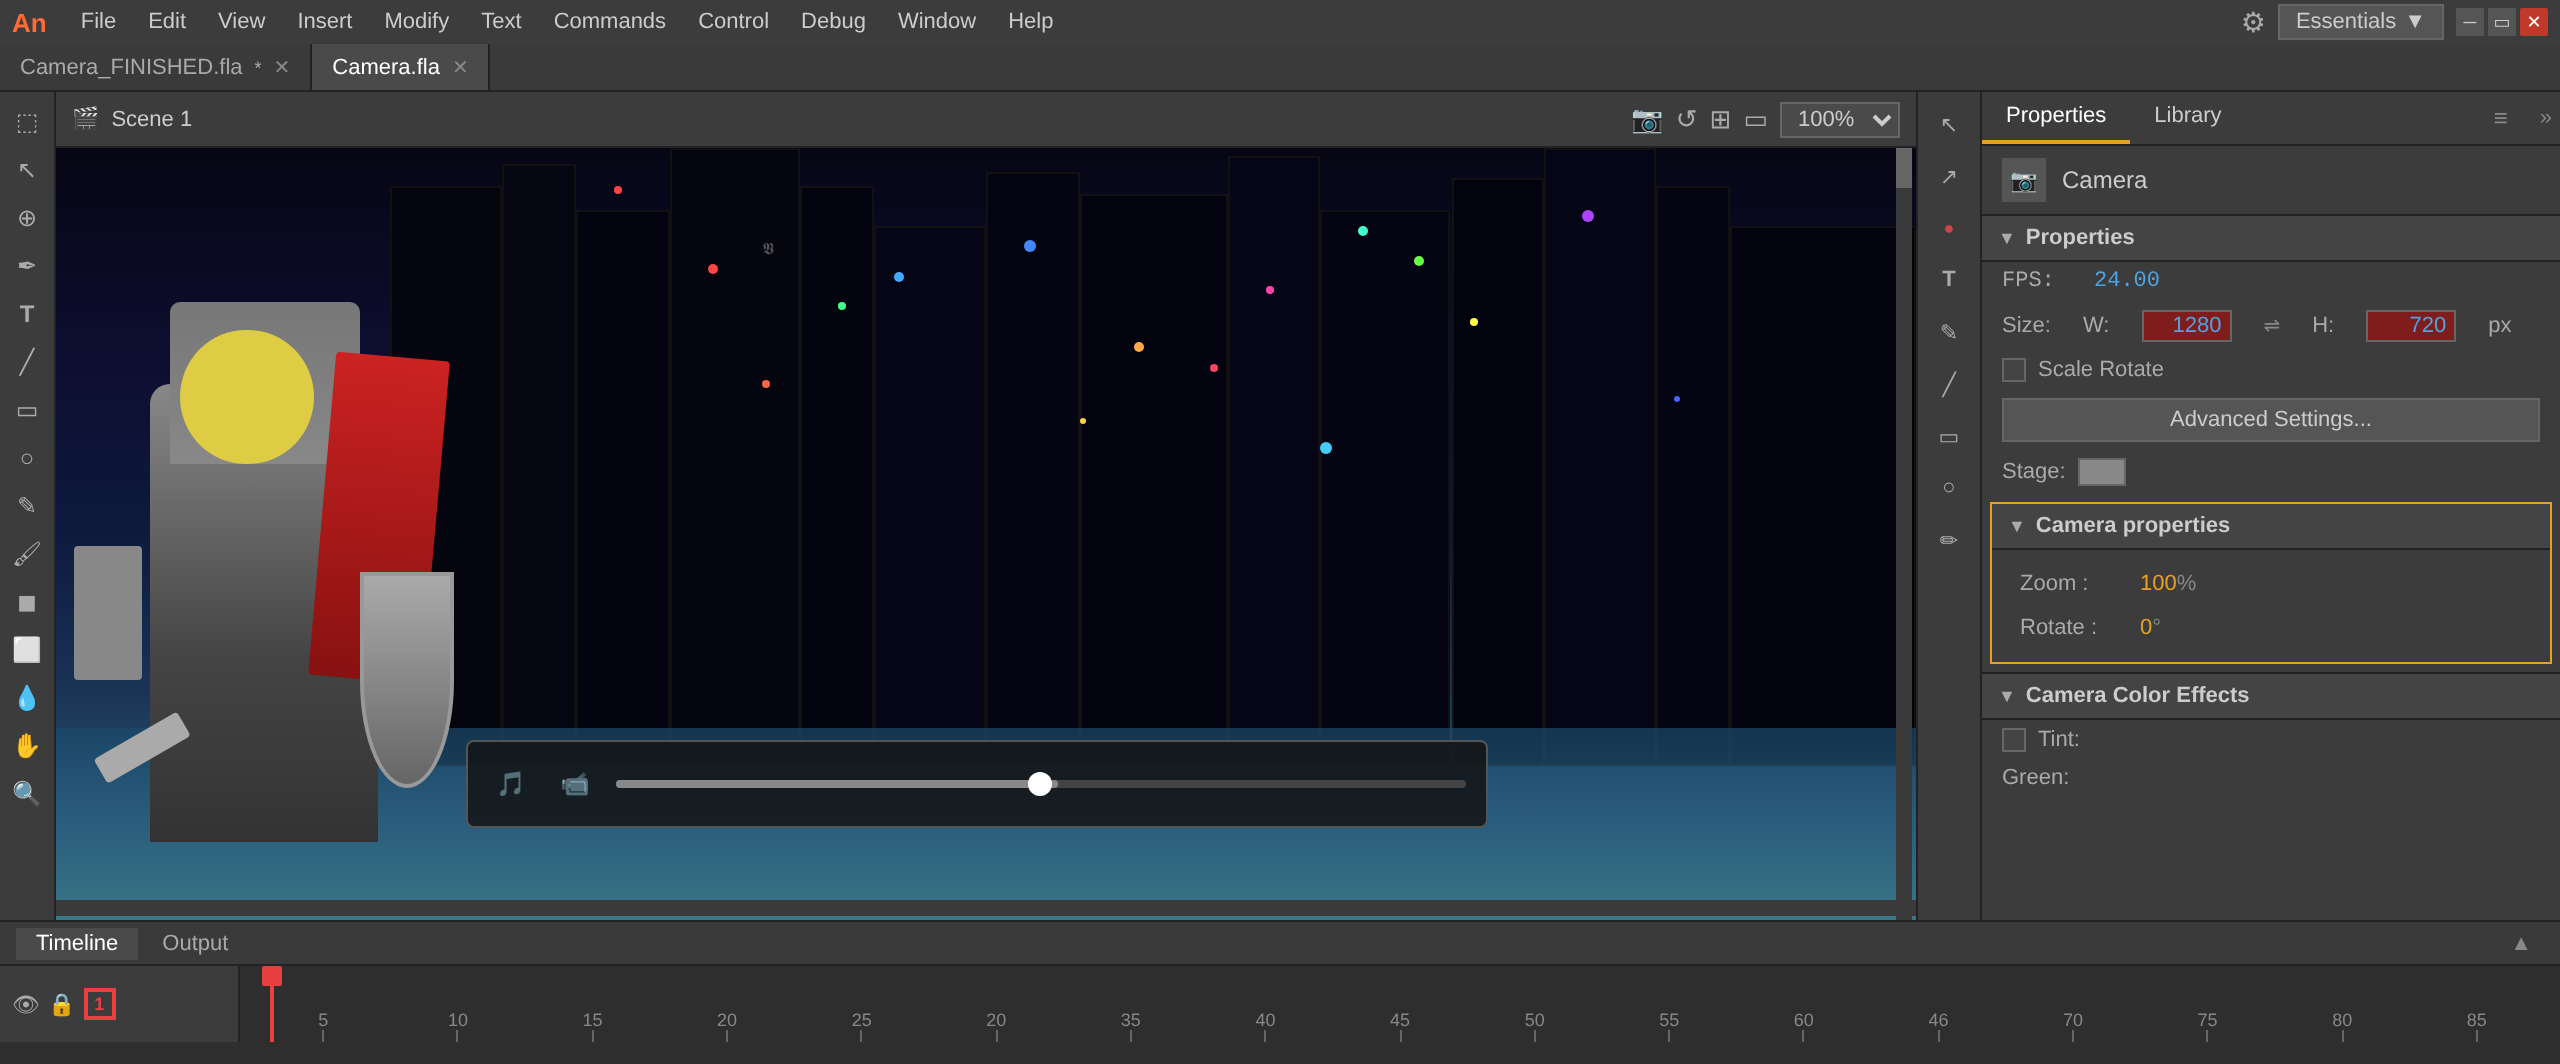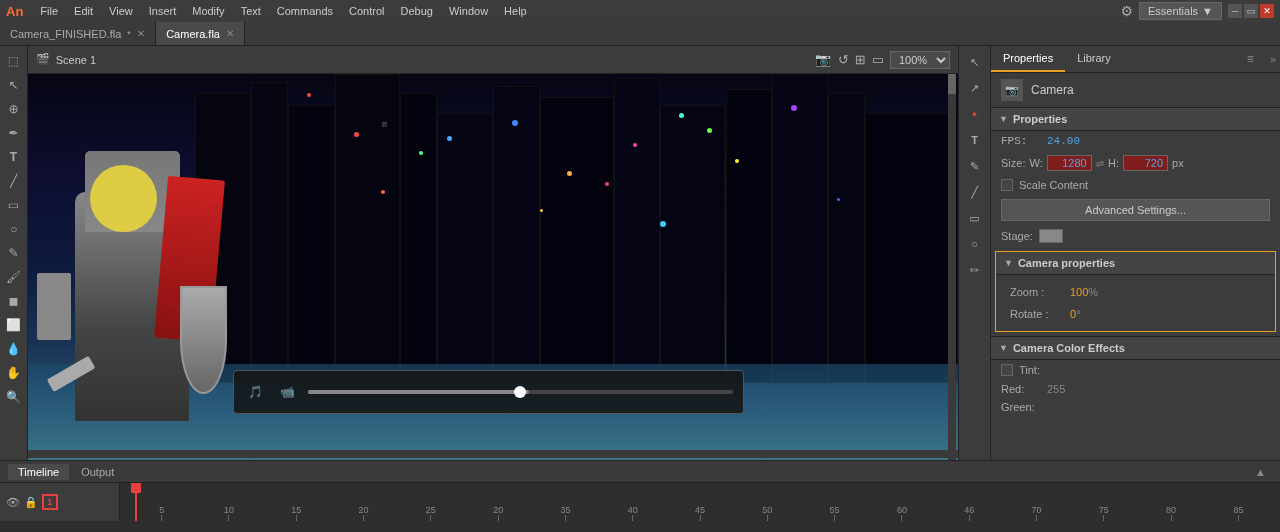--- a/index.html
+++ b/index.html
@@ -61,21 +61,21 @@
 
     .panel-content { flex: 1; overflow-y: auto; }
     .section-header { display: flex; align-items: center; padding: 5px 8px; background: #444; cursor: pointer; border-bottom: 1px solid #222; }
     .section-toggle { color: #aaa; font-size: 9px; margin-right: 5px; }
     .section-title { font-size: 11px; color: #ccc; font-weight: bold; }
 
     .prop-row { display: flex; align-items: center; padding: 4px 10px; gap: 6px; font-family: Liberation Mono, monospace; }
     .prop-label { color: #aaa; font-size: 11px; min-width: 40px; }
     .prop-value { color: #4fa3e0; font-size: 11px; }
 
-    .size-row { display: flex; align-items: center; padding: 4px 10px; gap: 4px; }
+    .size-row { display: flex; align-items: center; padding: 4px 10px; gap: 16px; }
     .size-label { color: #aaa; font-size: 11px; }
     .size-input { background: #7f1d1d; border: 1px solid #666; color: #4fa3e0; font-size: 11px; padding: 1px 4px; width: 45px; text-align: right; }
     .link-icon { color: #888; font-size: 10px; cursor: pointer; }
     .px-label { color: #aaa; font-size: 11px; }
 
     .checkbox-row { display: flex; align-items: center; padding: 4px 10px; gap: 6px; }
     .cb { width: 12px; height: 12px; border: 1px solid #666; background: #444; display: flex; align-items: center; justify-content: center; }
 
     .adv-btn { margin: 4px 10px; background: #555; border: 1px solid #666; color: #ccc; font-size: 11px; padding: 4px 8px; cursor: pointer; width: calc(100% - 20px); text-align: center; }
 
@@ -322,21 +322,21 @@
         <input class="size-input" value="1280" style="color: rgb(79, 163, 224);">
         <span class="link-icon">⇌</span>
         <span class="size-label">H:</span>
         <input class="size-input" value="720" style="color: rgb(79, 163, 224);">
         <span class="px-label">px</span>
       </div>
 
       
       <div class="checkbox-row">
         <div class="cb"></div>
-        <span style="font-size:11px; color:#aaa;">Scale Content</span>
+        <span style="font-size:11px; color:#aaa;">Scale Rotate</span>
       </div>
 
       
       <button class="adv-btn">Advanced Settings...</button>
 
       
       <div class="stage-row">
         <span style="color:#aaa; font-size:11px;">Stage:</span>
         <div class="stage-color"></div>
       </div>
@@ -366,24 +366,20 @@
         <div class="section-header">
           <span class="section-toggle">▼</span>
           <span class="section-title">Camera Color Effects</span>
         </div>
         <div class="tint-row">
           <div class="tint-cb"></div>
           <span style="color:#aaa; font-size:11px;">Tint:</span>
           <span class="color-val"></span>
         </div>
         <div class="red-row">
-          <span style="color:#aaa; font-size:11px; min-width:40px;">Red:</span>
-          <span style="color:#888; font-size:11px;">255</span>
-        </div>
-        <div class="red-row">
           <span style="color:#aaa; font-size:11px; min-width:40px;">Green:</span>
         </div>
       </div>
     </div>
   </div>
 </div>
 
 <div class="timeline-area">
   <div class="timeline-tabs">
     <div class="tl-tab active">Timeline</div>

